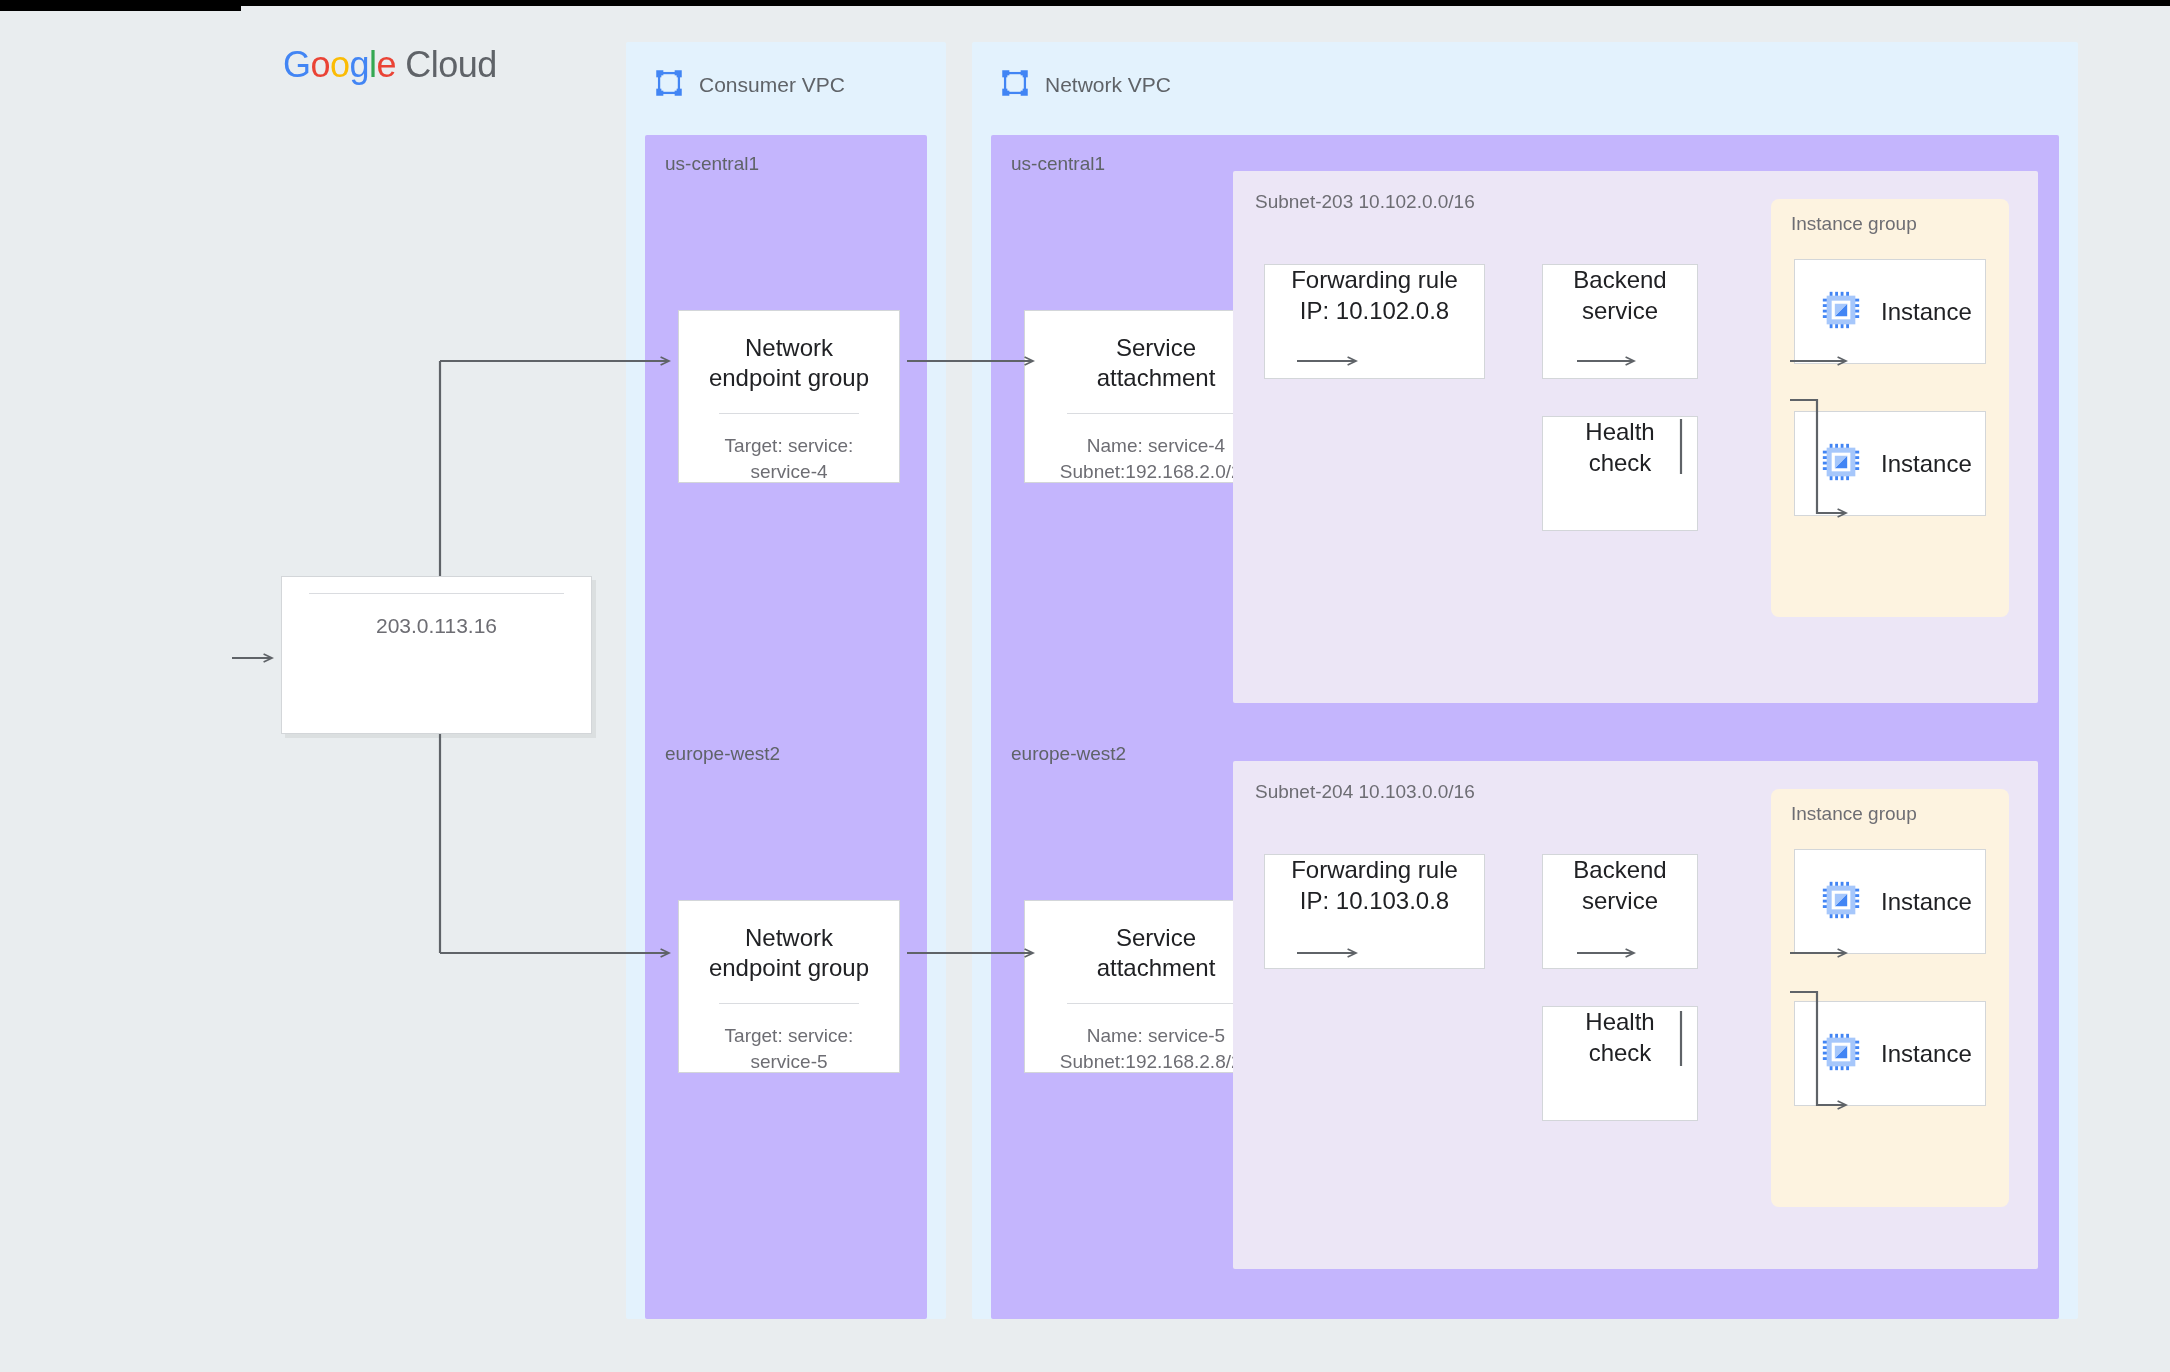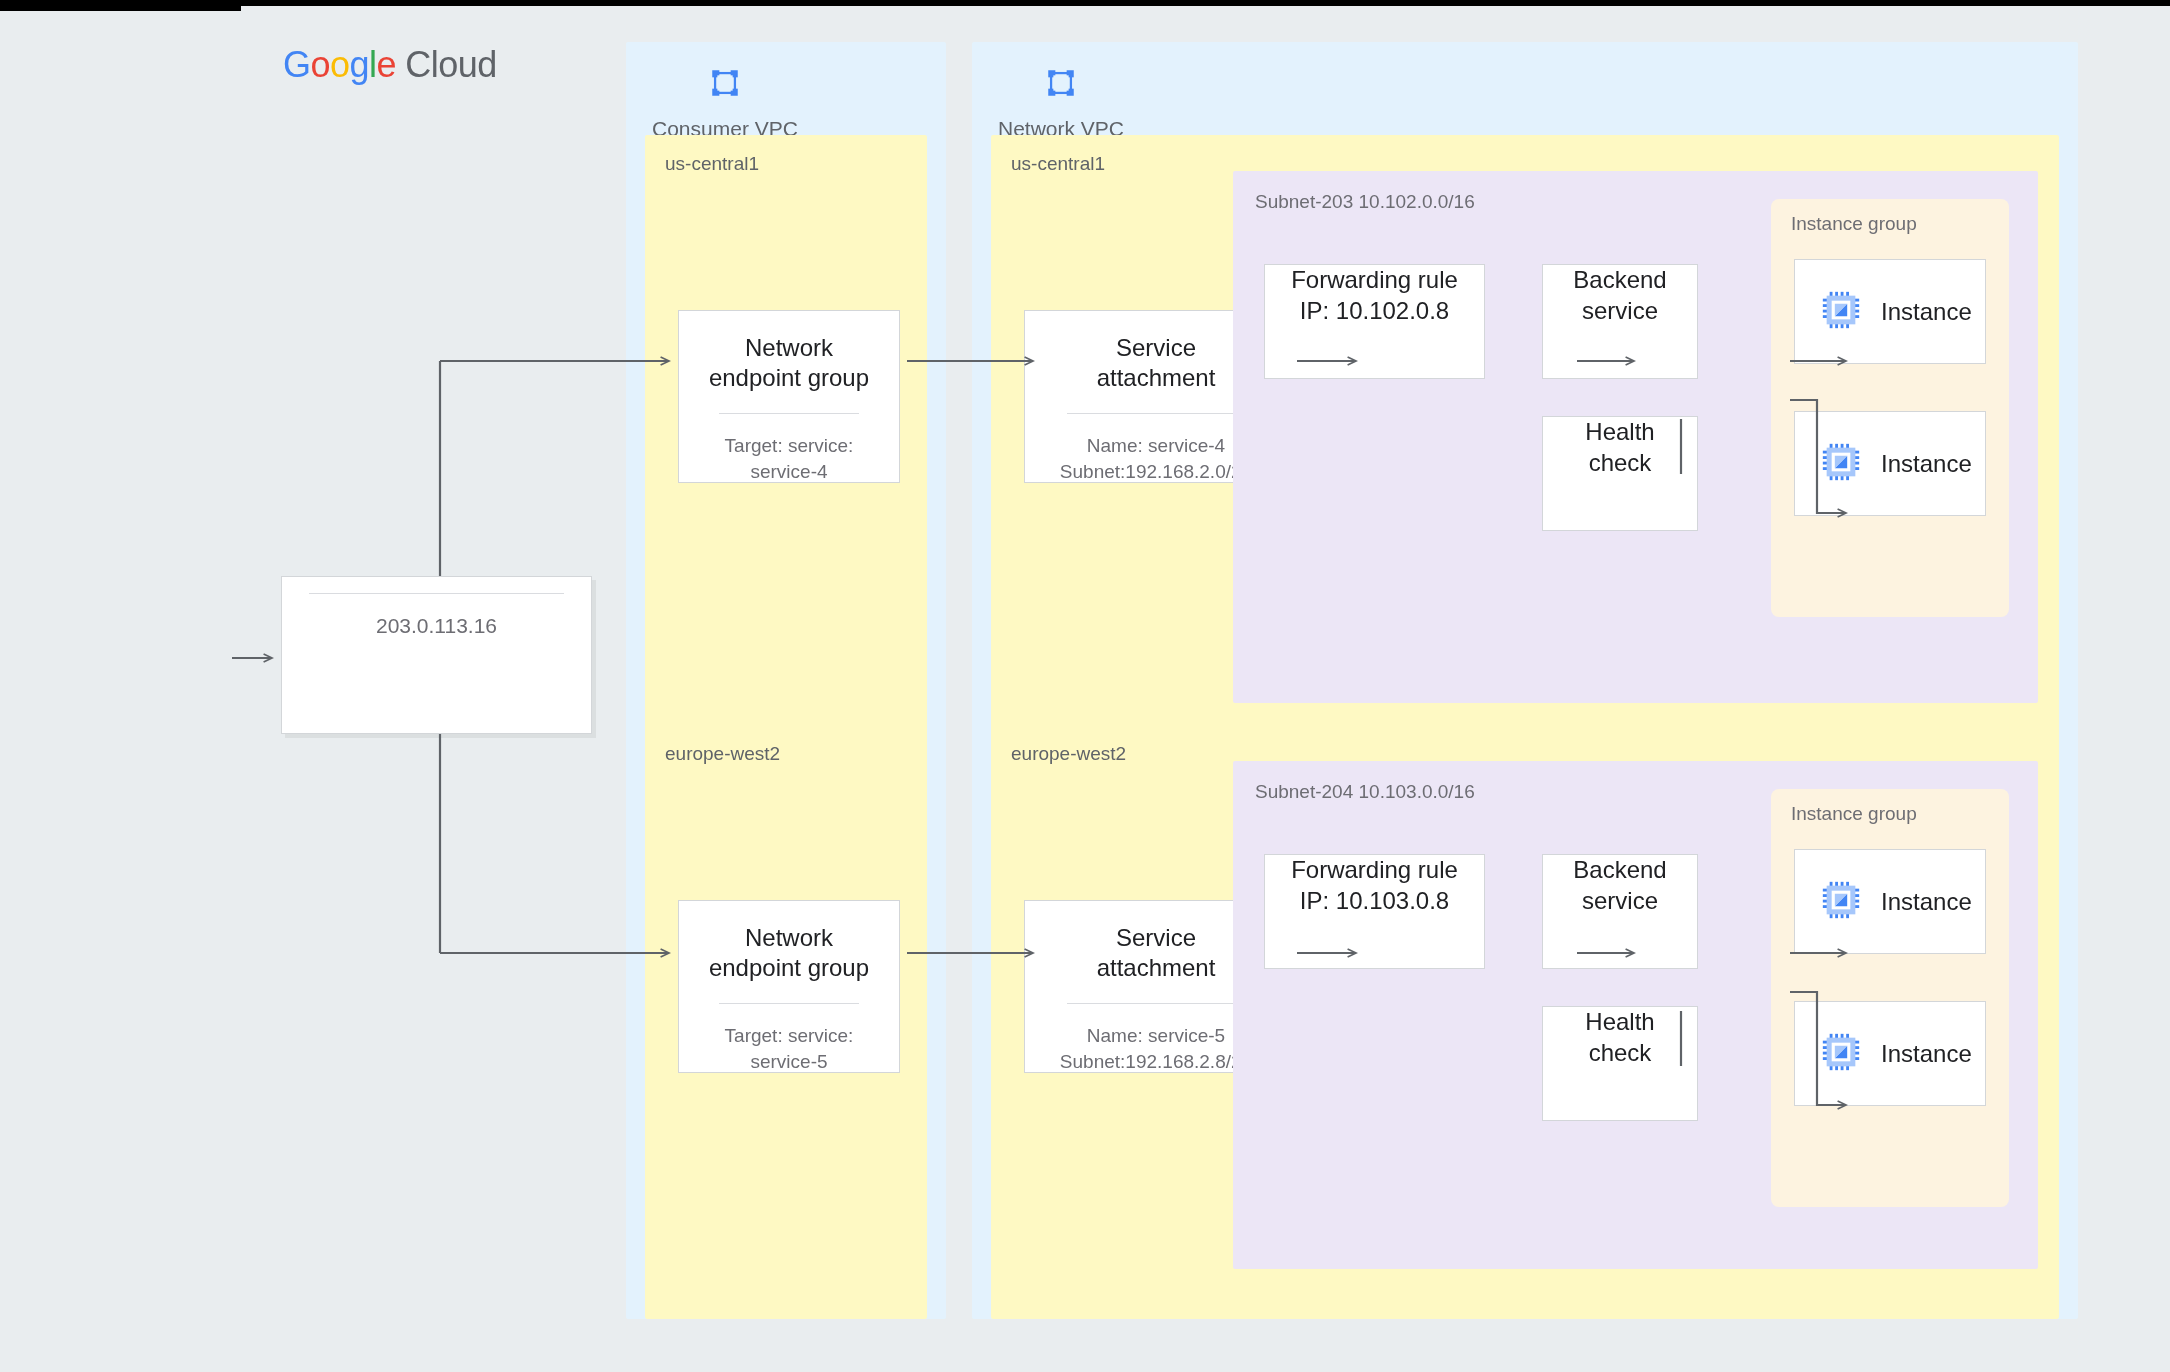--- a/index.html
+++ b/index.html
@@ -34,27 +34,27 @@
   #gc-logo .cloud { color: #5f6368; margin-left: 9px; }
 
   
   .vpc {
     position: absolute;
     background: #e3f2fd;
     border-radius: 2px;
   }
   .vpc-header {
     position: absolute; left: 26px; top: 24px;
-    display: flex; align-items: center; gap: 13px; flex-direction: column;
+    display: flex; align-items: center; gap: 13px;
   }
   .vpc-title { font-size: 21px; color: #5f6368; white-space: nowrap; }
 
   .region {
     position: absolute;
-    background: #fef9c3;
+    background: #c4b5fd;
     border-radius: 2px;
   }
   .region-label {
     position: absolute; left: 20px; top: 18px;
     font-size: 19px; color: #5f6368; white-space: nowrap;
   }
 
   .subnet {
     position: absolute;
     background: #ece6f6;

